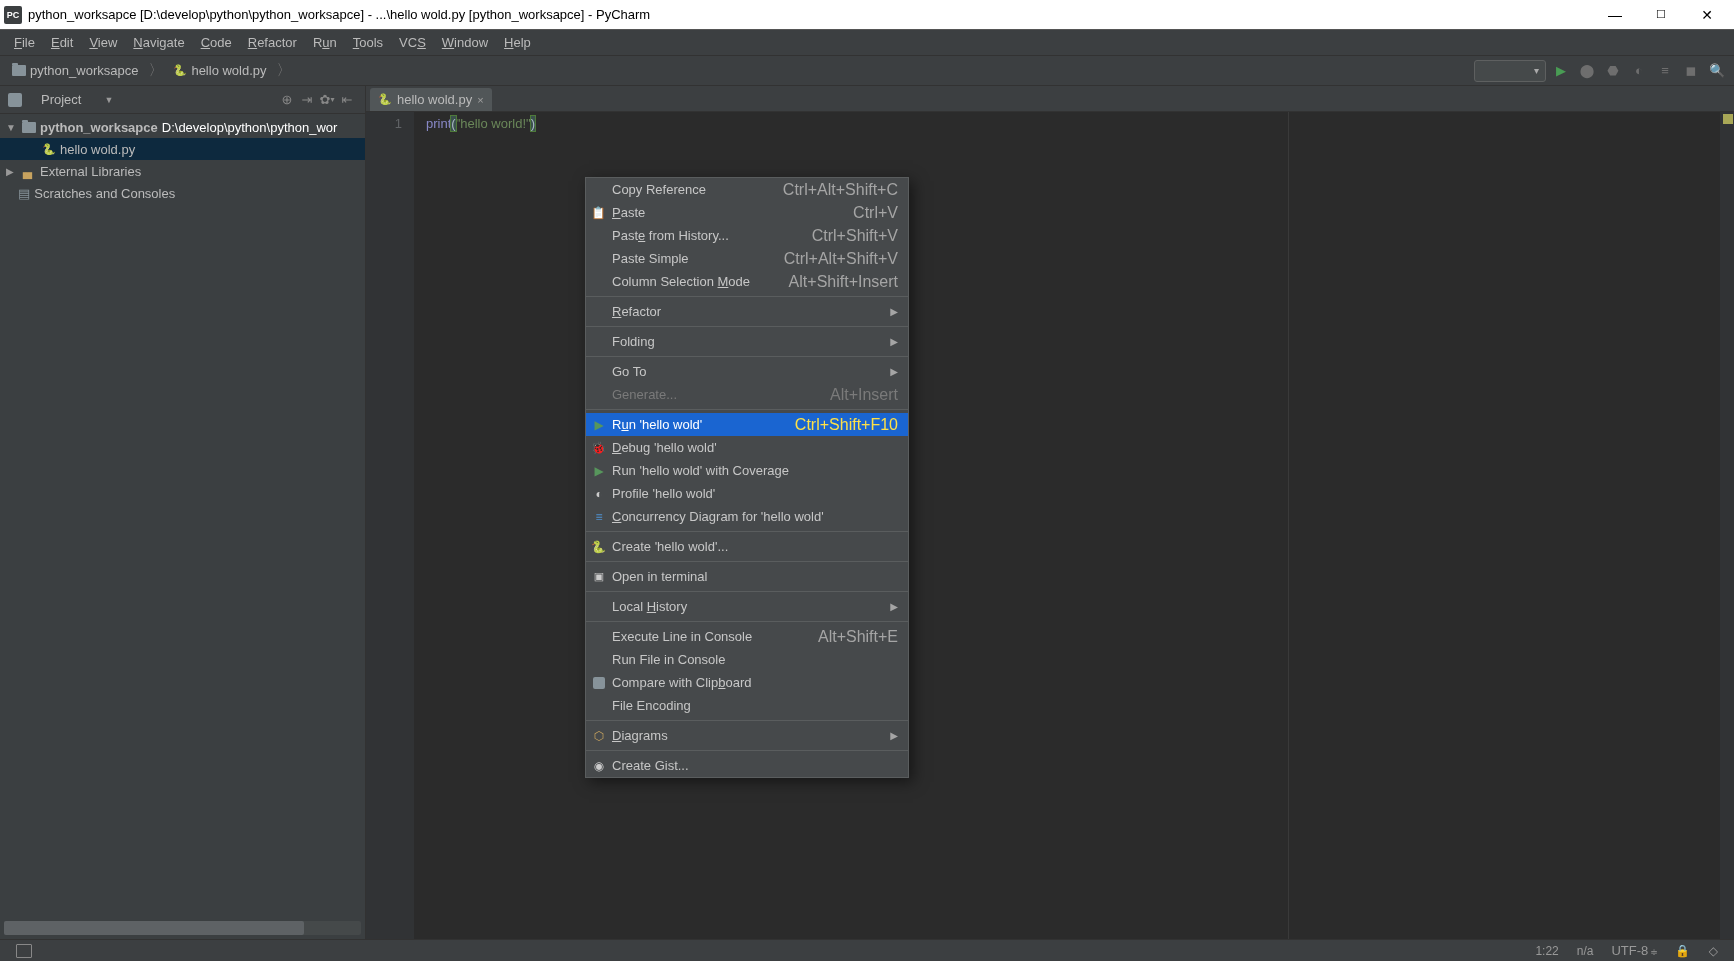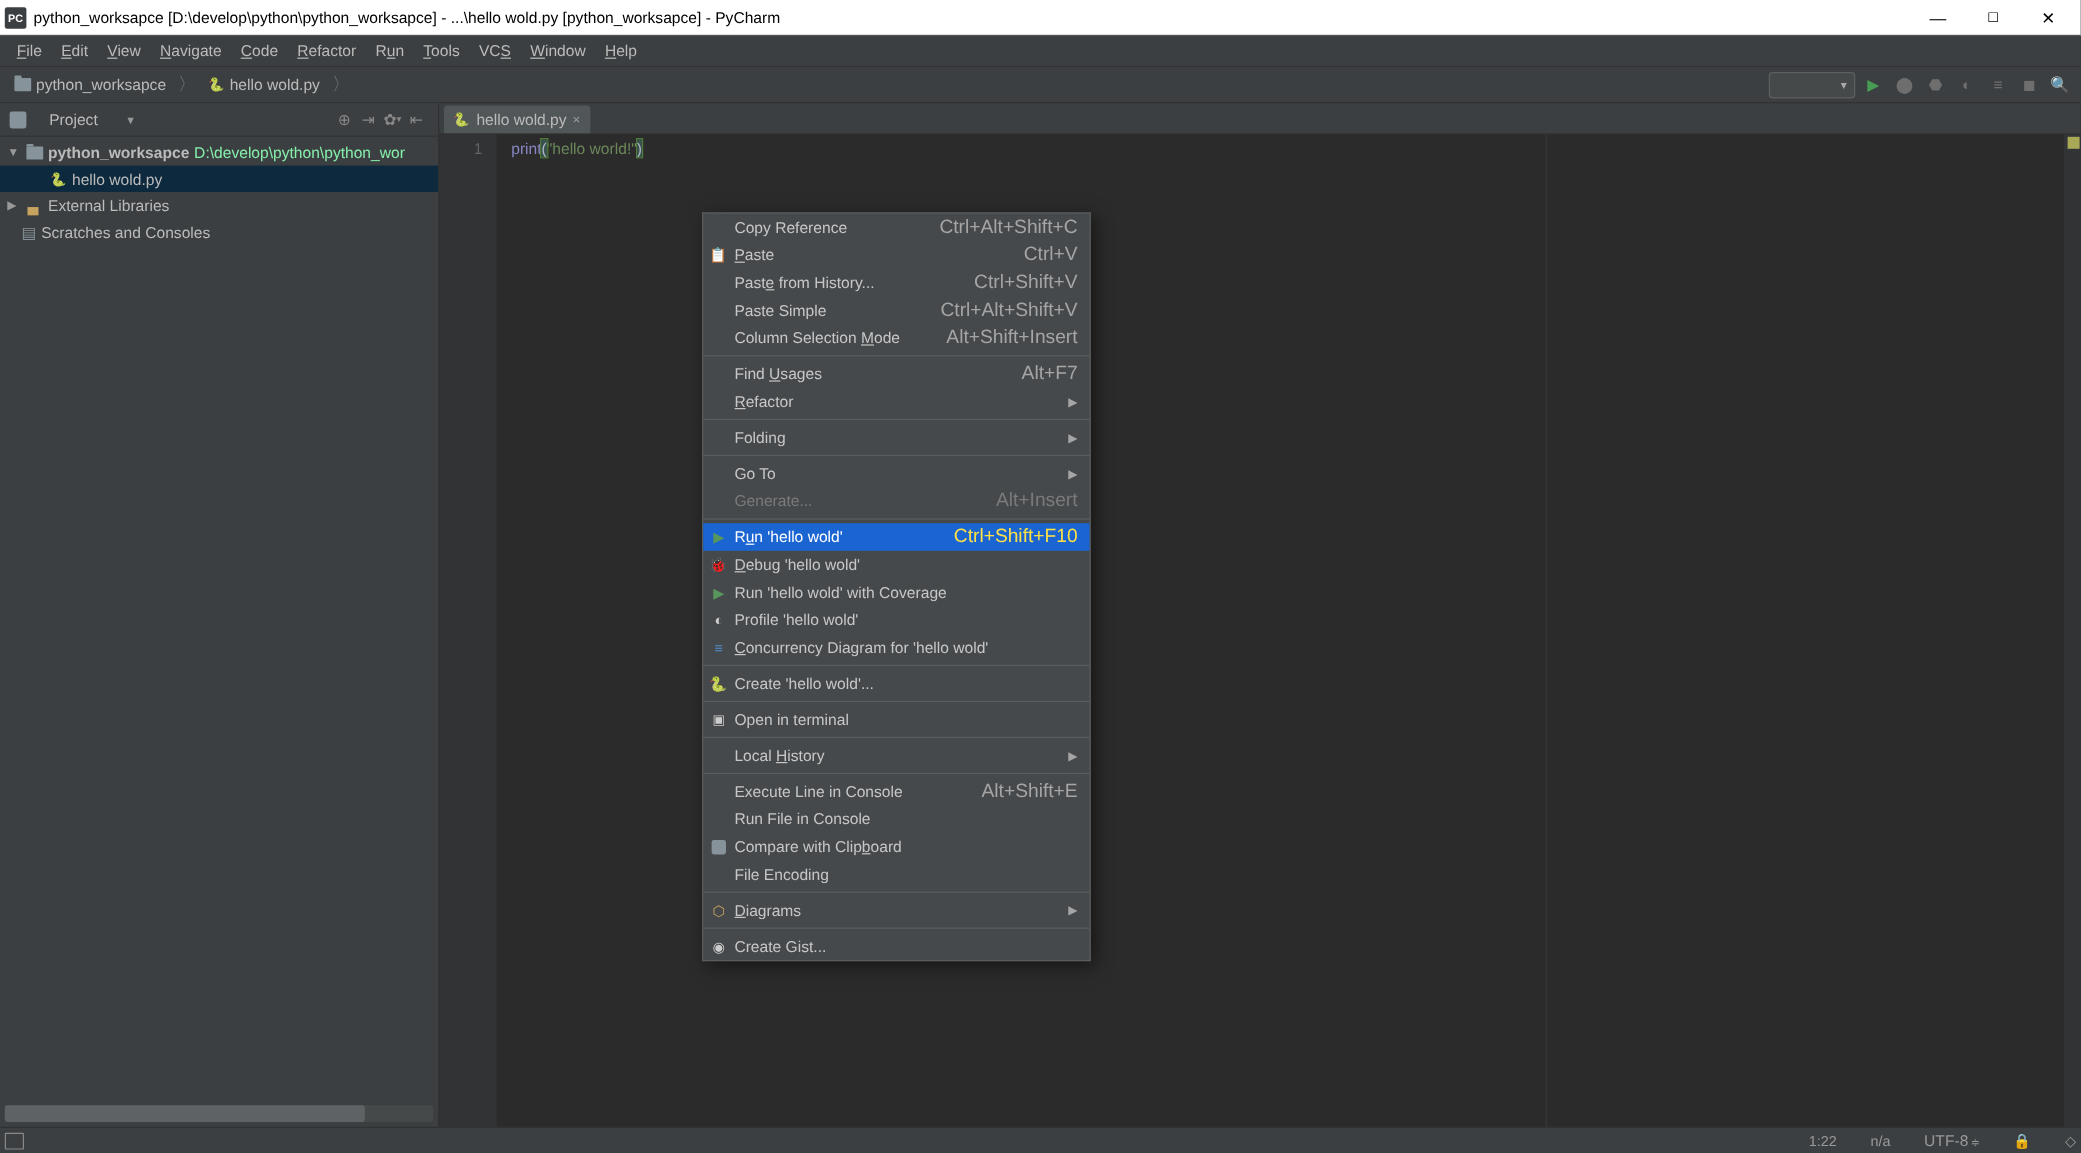--- a/index.html
+++ b/index.html
@@ -42,21 +42,21 @@
 .proj-panel{ width:366px; background:#3b3f41; display:flex; flex-direction:column; border-right:1px solid #323232;}
 .proj-header{ height:28px; display:flex; align-items:center; padding:0 8px; background:#3c3f41; border-bottom:1px solid #323232;}
 .proj-header .label{ display:flex; align-items:center; gap:19px; flex:1;}
 .proj-header .proj-ic{ width:14px; height:14px; background:#87939a; border-radius:2px;}
 .proj-header .dd{ font-size:9px; color:#999; margin-left:4px;}
 .proj-header .tool-ic{ width:20px; height:20px; display:flex; align-items:center; justify-content:center; color:#888; cursor:pointer; font-size:13px;}
 .proj-tree{ flex:1; padding:2px 0; overflow:hidden;}
 .tree-row{ height:22px; display:flex; align-items:center; padding-left:6px; gap:4px; white-space:nowrap; cursor:pointer;}
 .tree-row.selected{ background:#0d293e;}
 .tree-arrow{ width:12px; color:#999; font-size:10px;}
-.tree-path{ color:#86efac;}
+.tree-path{ color:#ffffff;}
 .ext-lib-ic{width:14px;height:11px;display:inline-block;}
 .ext-lib-ic::before{content:"▮▮▮";letter-spacing:-2px;font-size:9px;color:#c7a35f;}
 .scratch-ic::before{content:"▤";color:#87939a;font-size:13px;}
 .proj-scroll-bottom{ height:14px; background:#45494a; margin:0 4px 4px 4px; border-radius:2px; position:relative;}
 .proj-scroll-thumb{ position:absolute; left:0; top:0; height:14px; width:300px; background:#5e6265; border-radius:2px;}
 
 
 .editor-area{ flex:1; display:flex; flex-direction:column; background:#2b2b2b;}
 .editor-tabs{ height:26px; background:#3c3f41; display:flex; align-items:flex-end; border-bottom:1px solid #323232; padding-left:4px;}
 .editor-tab{ height:23px; background:#515658; display:flex; align-items:center; gap:5px; padding:0 8px; border-radius:3px 3px 0 0; margin-right:2px; cursor:pointer;}
@@ -91,21 +91,21 @@
 .ic-profile{ color:#cccccc;}
 .ic-conc{ color:#4f92d0;}
 .ic-python{ font-size:12px;}
 .ic-terminal{ color:#cccccc; font-size:11px;}
 .ic-compare{ background:#87939a; border-radius:2px; width:12px; height:12px;}
 .ic-diagram{ color:#c7a35f;}
 .ic-gist{ color:#cccccc;}
 .u{ text-decoration:underline;}
 
 
-.statusbar{ height:22px; background:#3c3f41; border-top:1px solid #323232; display:flex; align-items:center; padding:0 4px; gap:28px;}
+.statusbar{ height:22px; background:#3c3f41; border-top:1px solid #323232; display:flex; align-items:center; padding:0 16px; gap:18px;}
 .statusbar .sb-left{ flex:1; display:flex; align-items:center;}
 .sb-ic{ width:16px; height:14px; border:1px solid #888; border-radius:1px; display:inline-block;}
 .statusbar .sb-item{ color:#999; font-size:12px;}
 .sb-arrow{ font-size:9px; margin-left:2px;}
 .sb-lock{ font-size:12px; color:#999;}
 </style>
 </head>
 <body>
 
 <div class="titlebar">
@@ -235,24 +235,20 @@
   <div class="ctx-item">
       <span class="ctx-label">Paste Simple</span>
       <span class="ctx-shortcut">Ctrl+Alt+Shift+V</span>
     </div>
   <div class="ctx-item">
       <span class="ctx-label">Column Selection <span class="u">M</span>ode</span>
       <span class="ctx-shortcut">Alt+Shift+Insert</span>
     </div>
   <div class="ctx-sep"></div>
   <div class="ctx-item">
-      <span class="ctx-label">Find <span class="u">U</span>sages</span>
-      <span class="ctx-shortcut">Alt+F7</span>
-    </div>
-  <div class="ctx-item">
       <span class="ctx-label"><span class="u">R</span>efactor</span>
       <span class="ctx-arrow">▶</span>
     </div>
   <div class="ctx-sep"></div>
   <div class="ctx-item">
       <span class="ctx-label">Folding</span>
       <span class="ctx-arrow">▶</span>
     </div>
   <div class="ctx-sep"></div>
   <div class="ctx-item">

